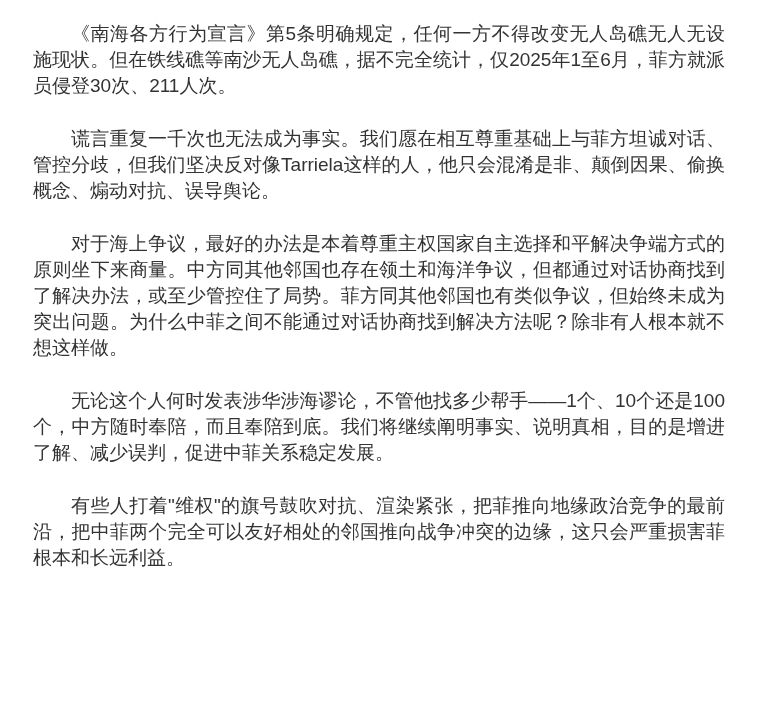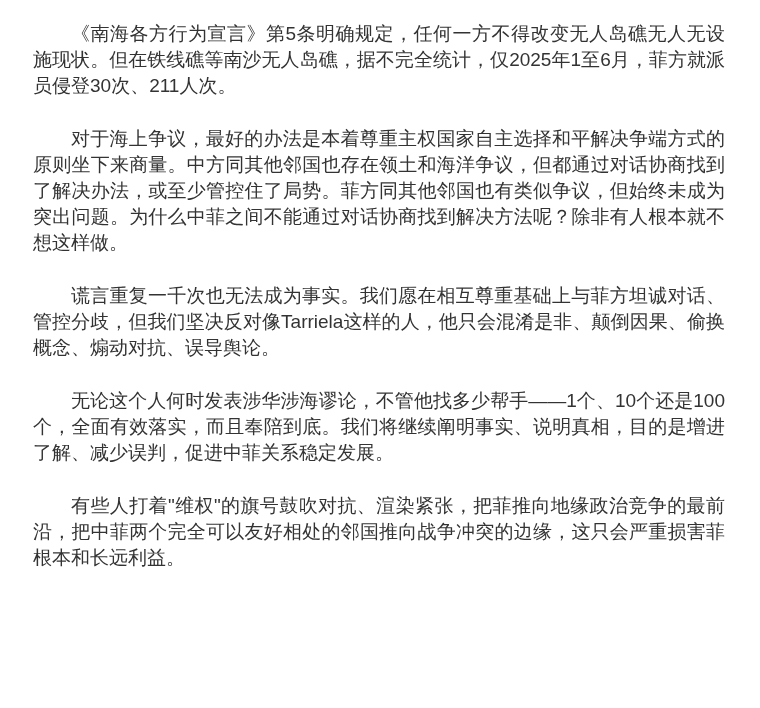--- a/index.html
+++ b/index.html
@@ -27,17 +27,17 @@
     margin: 0 0 27px 0;
     text-indent: 2em;
     word-break: break-all;
   }
 </style>
 </head>
 <body>
 
 <div class="article">
   <p>《南海各方行为宣言》第5条明确规定，任何一方不得改变无人岛礁无人无设施现状。但在铁线礁等南沙无人岛礁，据不完全统计，仅2025年1至6月，菲方就派员侵登30次、211人次。</p>
+  <p>谎言重复一千次也无法成为事实。我们愿在相互尊重基础上与菲方坦诚对话、管控分歧，但我们坚决反对像Tarriela这样的人，他只会混淆是非、颠倒因果、偷换概念、煽动对抗、误导舆论。</p>
   <p>对于海上争议，最好的办法是本着尊重主权国家自主选择和平解决争端方式的原则坐下来商量。中方同其他邻国也存在领土和海洋争议，但都通过对话协商找到了解决办法，或至少管控住了局势。菲方同其他邻国也有类似争议，但始终未成为突出问题。为什么中菲之间不能通过对话协商找到解决方法呢？除非有人根本就不想这样做。</p>
-  <p>谎言重复一千次也无法成为事实。我们愿在相互尊重基础上与菲方坦诚对话、管控分歧，但我们坚决反对像Tarriela这样的人，他只会混淆是非、颠倒因果、偷换概念、煽动对抗、误导舆论。</p>
-  <p>无论这个人何时发表涉华涉海谬论，不管他找多少帮手——1个、10个还是100个，全面有效落实，而且奉陪到底。我们将继续阐明事实、说明真相，目的是增进了解、减少误判，促进中菲关系稳定发展。</p>
+  <p>无论这个人何时发表涉华涉海谬论，不管他找多少帮手——1个、10个还是100个，中方随时奉陪，而且奉陪到底。我们将继续阐明事实、说明真相，目的是增进了解、减少误判，促进中菲关系稳定发展。</p>
   <p>有些人打着"维权"的旗号鼓吹对抗、渲染紧张，把菲推向地缘政治竞争的最前沿，把中菲两个完全可以友好相处的邻国推向战争冲突的边缘，这只会严重损害菲根本和长远利益。</p>
 </div>
 
 </body></html>

